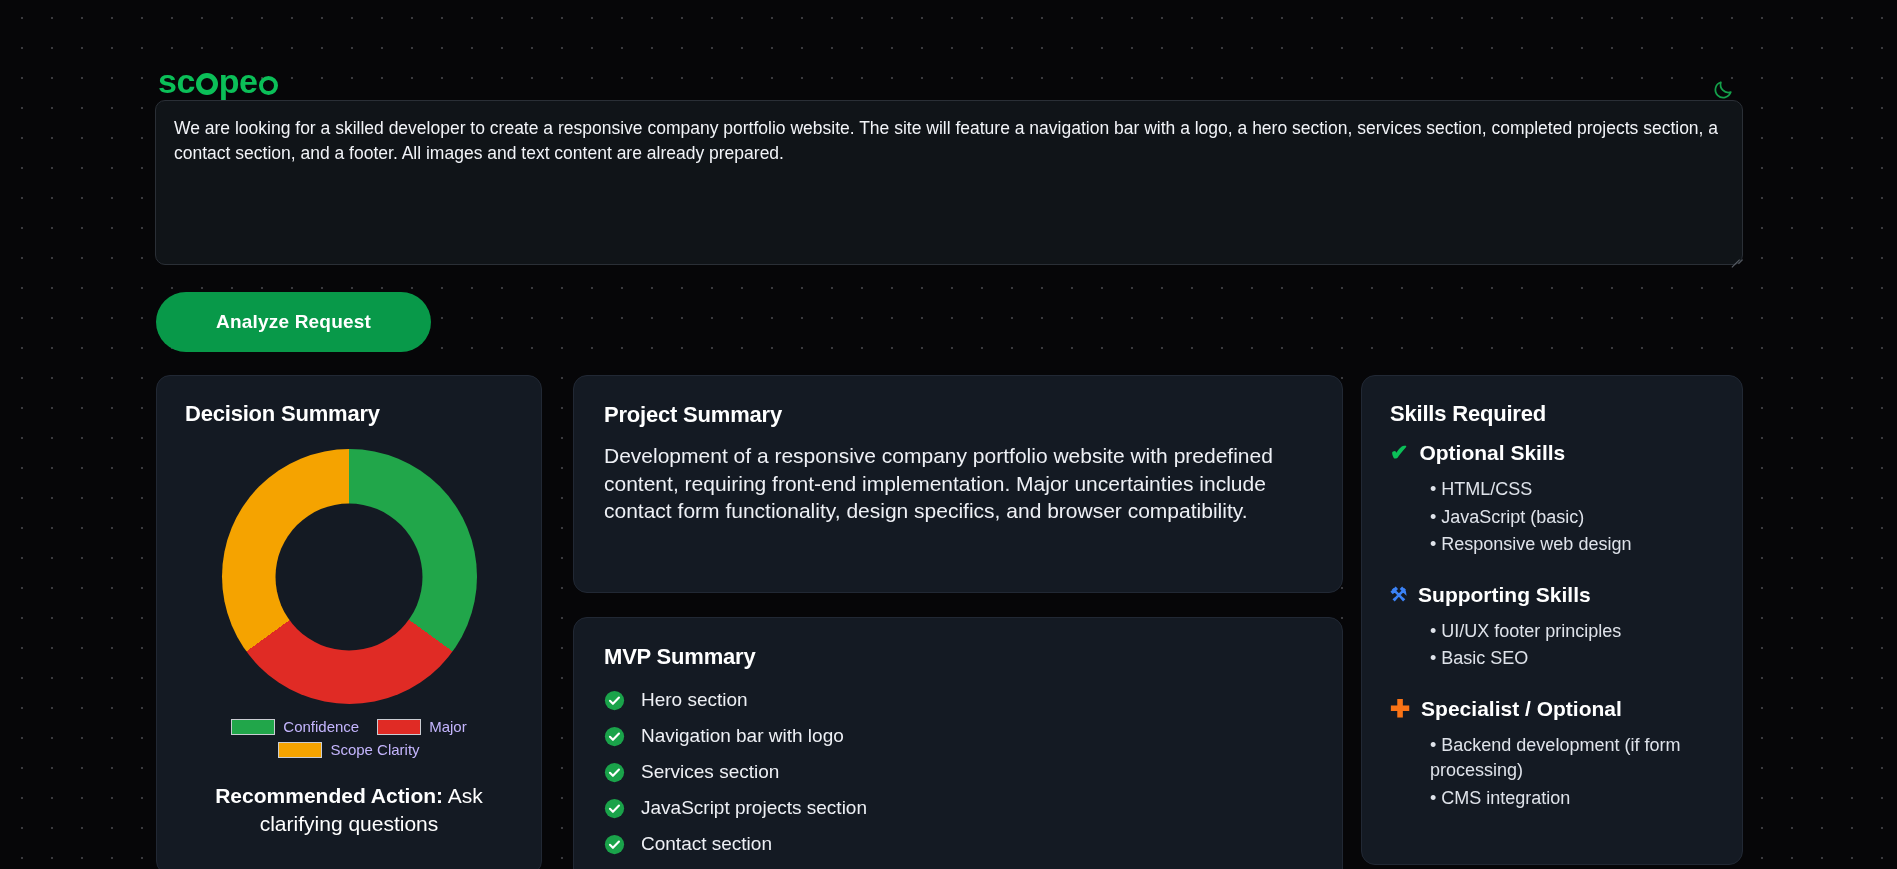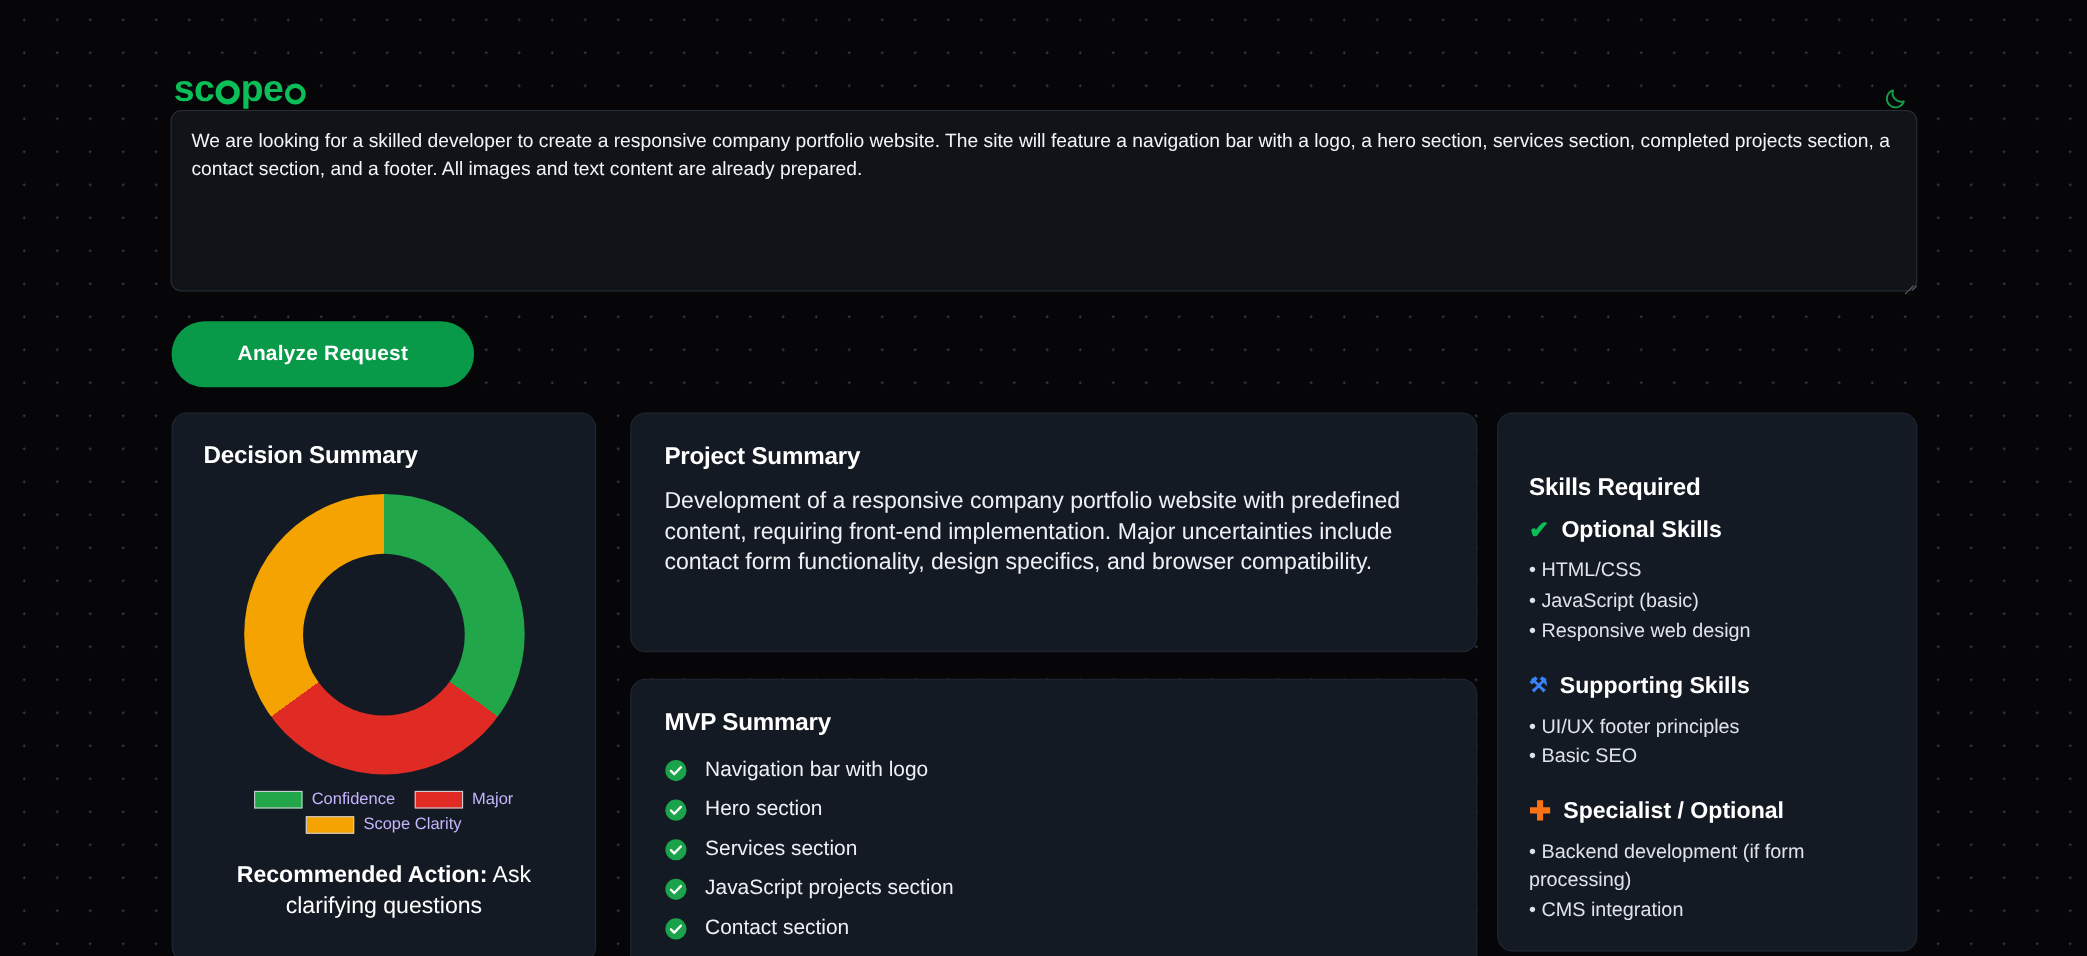--- a/index.html
+++ b/index.html
@@ -253,40 +253,40 @@
 
   
   .skills-card {
     left: 1361px;
     top: 375px;
     width: 382px;
     height: 490px;
     padding: 25px 28px;
     overflow: hidden;
   }
-  .skills-card .card-title { margin-bottom: 14px; margin-top: 29px; }
+  .skills-card .card-title { margin-bottom: 14px; }
 
   .skill-group-head {
     display: flex;
     align-items: center;
     gap: 11px;
     margin-bottom: 12px;
     font-size: 21px;
     font-weight: 700;
     color: #ffffff;
   }
   .skill-group-head.second { margin-top: 25px; }
   .skill-group-head.third { margin-top: 25px; }
 
   .group-icon { font-size: 20px; line-height: 1; display: inline-block; }
   .group-icon.check { color: #0bbf58; font-size: 22px; font-weight: 700; }
   .group-icon.tools { color: #3b82f6; font-size: 19px; }
   .group-icon.plus  { color: #f97316; font-size: 24px; font-weight: 700; }
 
-  .skill-list { list-style: none; }
+  .skill-list { list-style: none; margin-left: 40px; }
   .skill-list li {
     font-size: 18px;
     line-height: 1.42;
     color: #dfe3ea;
     margin-bottom: 2px;
   }
 </style>
 </head>
 <body>
 
@@ -350,28 +350,28 @@
   </div>
 
   <div class="card mvp-card">
     <div class="card-title">MVP Summary</div>
     <ul class="mvp-list" id="mvp-list">
         <li class="mvp-item">
           <svg class="check-circle" viewBox="0 0 24 24">
             <circle cx="12" cy="12" r="11" fill="#1aa34a"></circle>
             <path d="M6.8 12.4l3.4 3.4 6.9-7.2" fill="none" stroke="#ffffff" stroke-width="2.4" stroke-linecap="round" stroke-linejoin="round"></path>
           </svg>
-          <span>Navigation bar with logo</span>
+          <span>Hero section</span>
         </li>
         <li class="mvp-item">
           <svg class="check-circle" viewBox="0 0 24 24">
             <circle cx="12" cy="12" r="11" fill="#1aa34a"></circle>
             <path d="M6.8 12.4l3.4 3.4 6.9-7.2" fill="none" stroke="#ffffff" stroke-width="2.4" stroke-linecap="round" stroke-linejoin="round"></path>
           </svg>
-          <span>Hero section</span>
+          <span>Navigation bar with logo</span>
         </li>
         <li class="mvp-item">
           <svg class="check-circle" viewBox="0 0 24 24">
             <circle cx="12" cy="12" r="11" fill="#1aa34a"></circle>
             <path d="M6.8 12.4l3.4 3.4 6.9-7.2" fill="none" stroke="#ffffff" stroke-width="2.4" stroke-linecap="round" stroke-linejoin="round"></path>
           </svg>
           <span>Services section</span>
         </li>
         <li class="mvp-item">
           <svg class="check-circle" viewBox="0 0 24 24">

